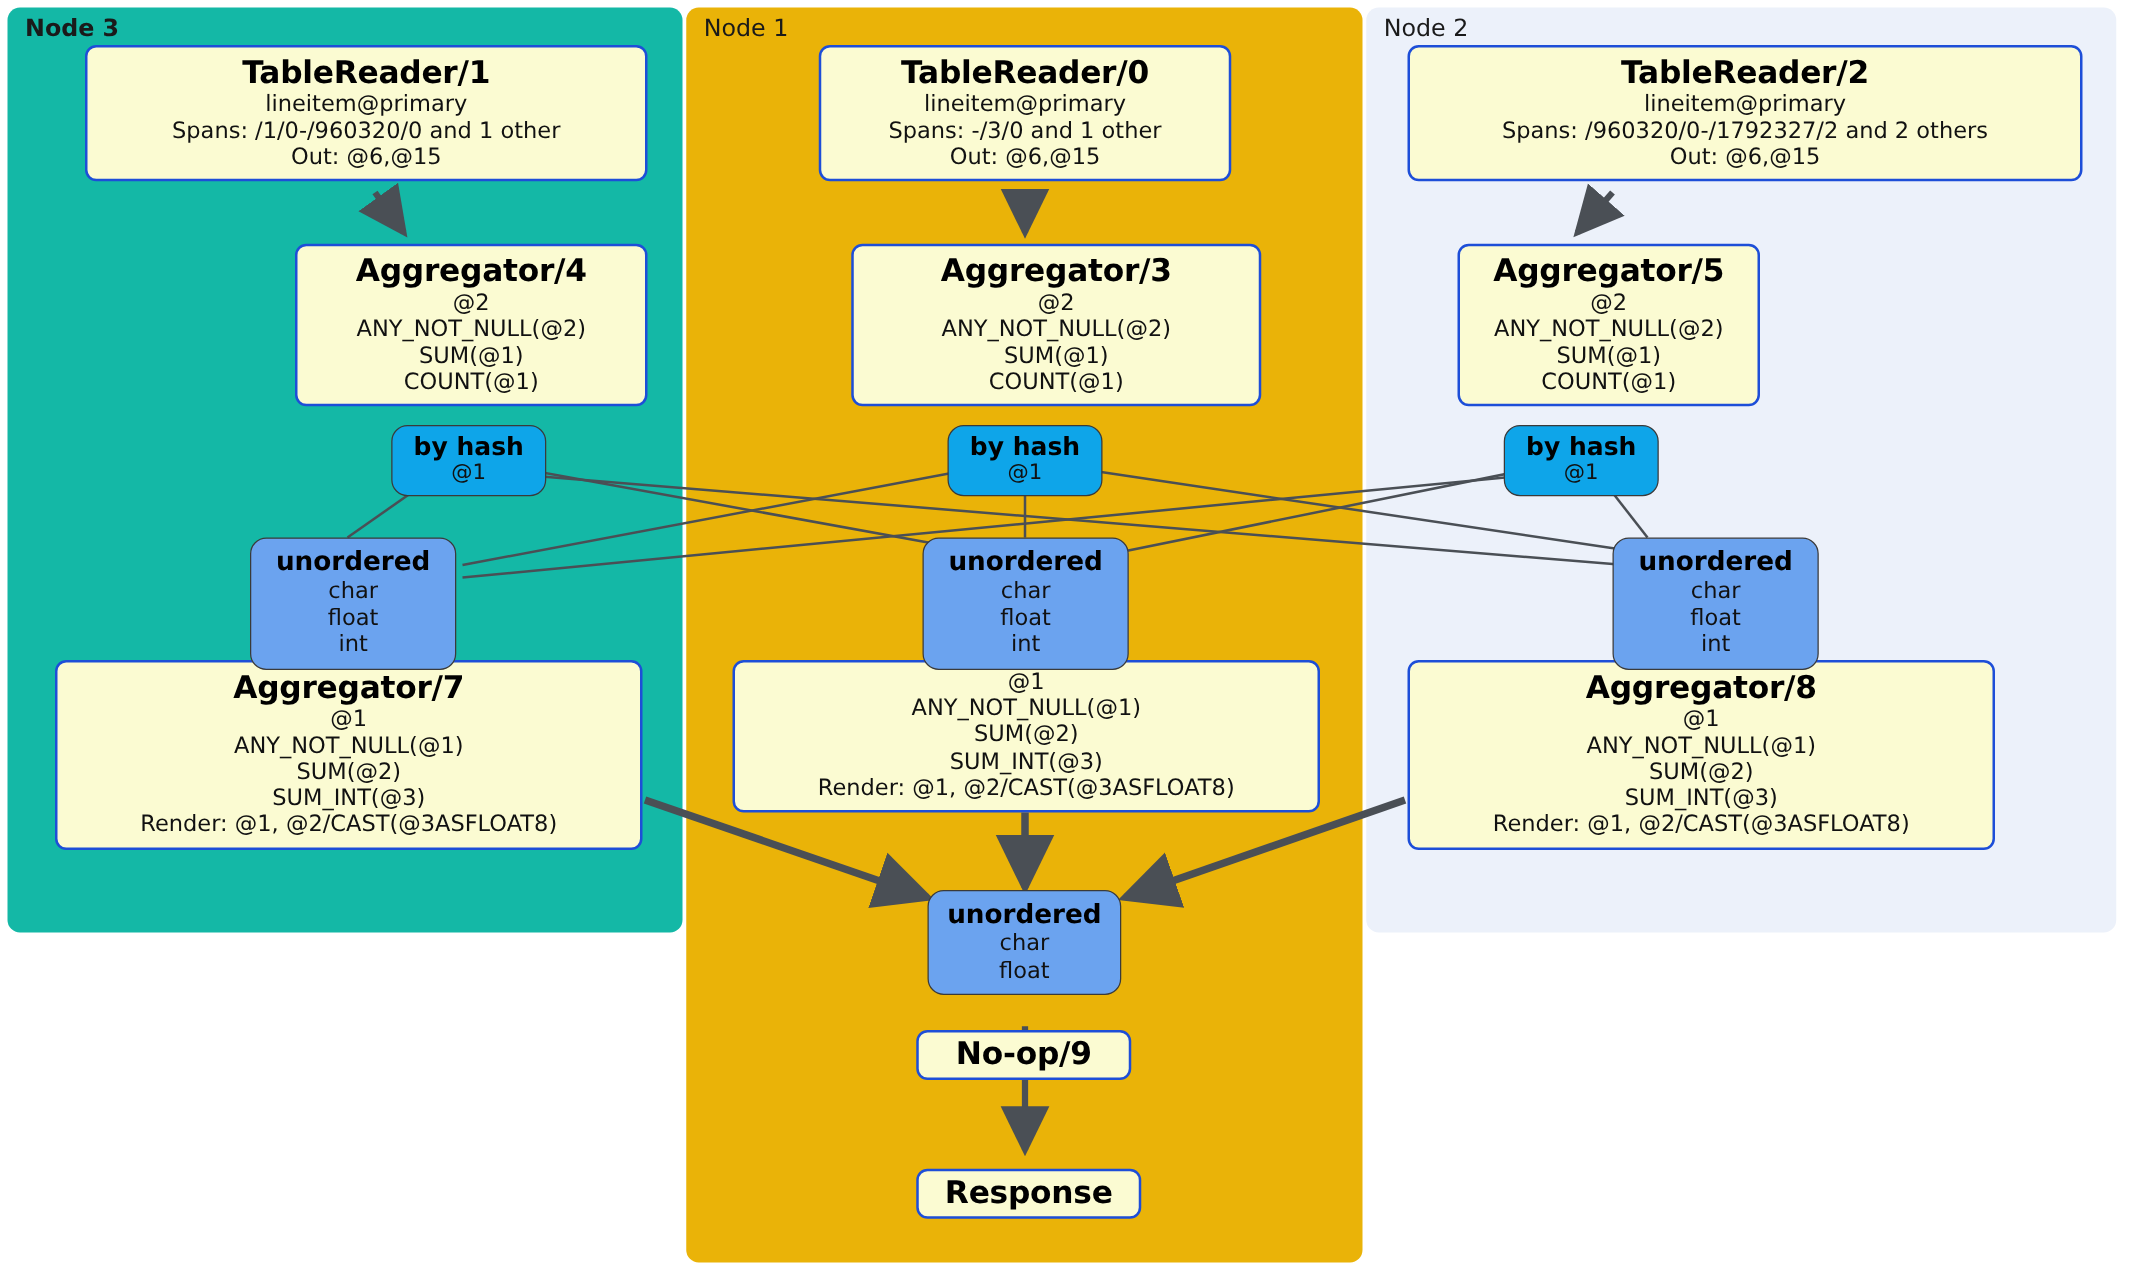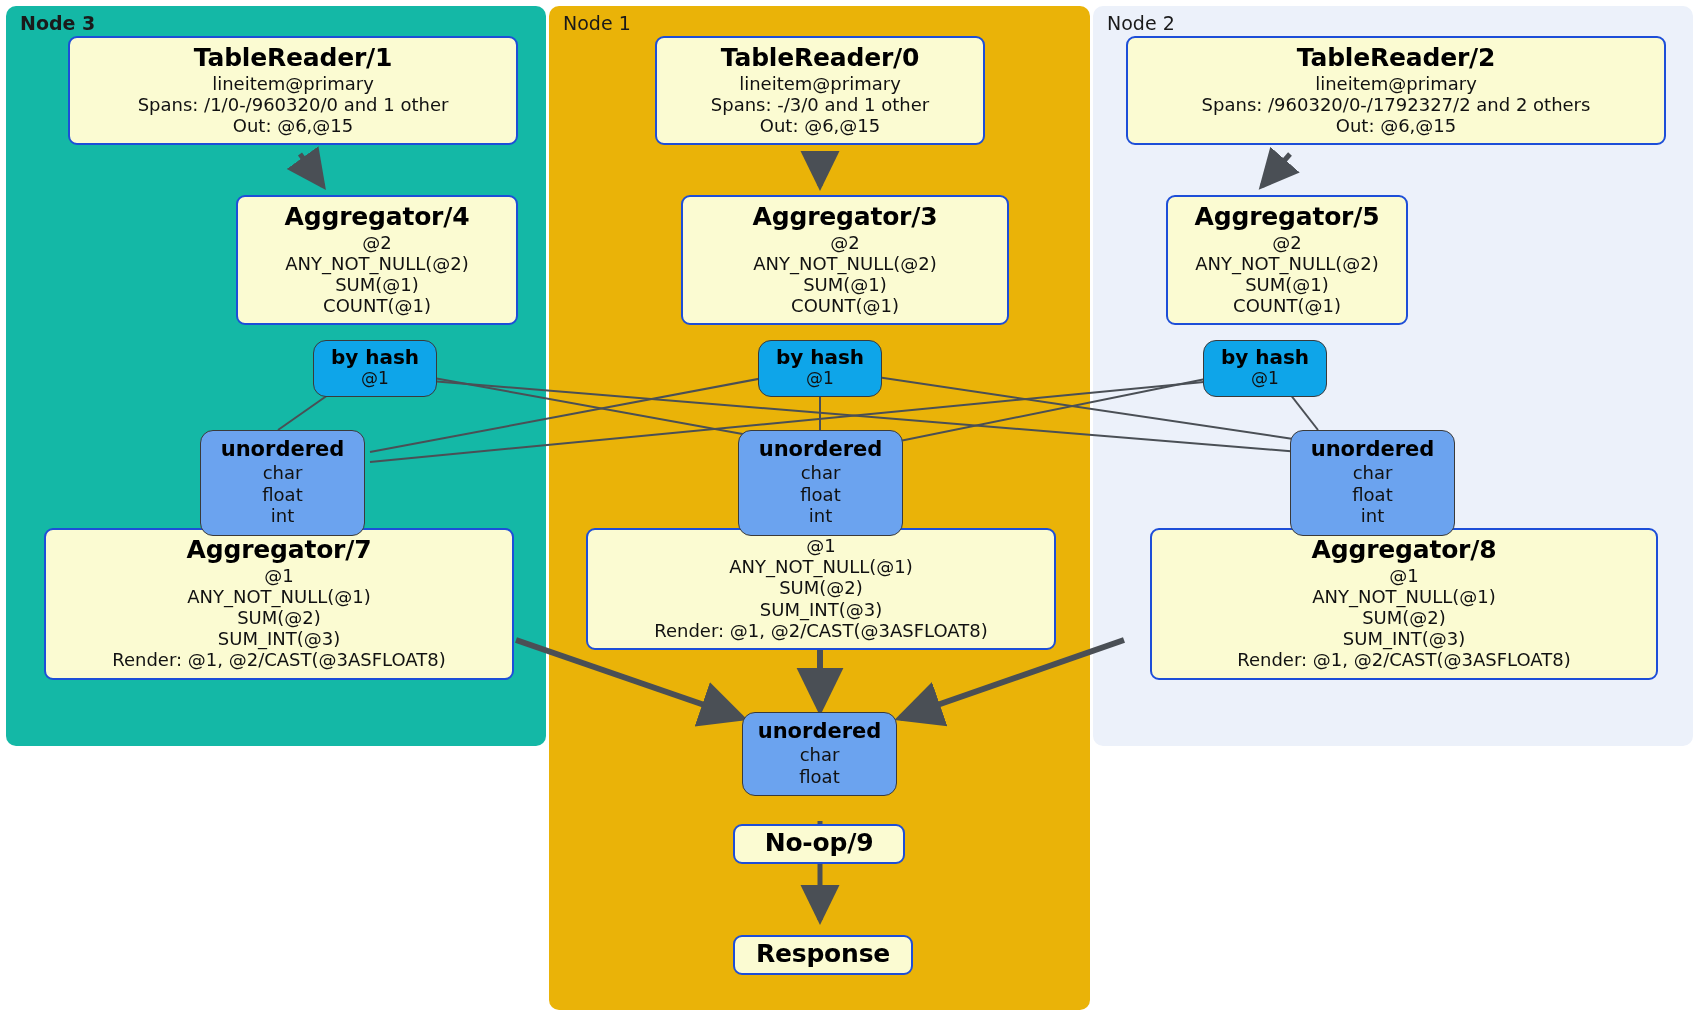--- a/index.html
+++ b/index.html
@@ -247,21 +247,21 @@
   </div>
 
   <div class="node proc" style="left:586px; top:528px; width:470px; z-index:5;">
     <div class="line">@1</div>
     <div class="line">ANY_NOT_NULL(@1)</div>
     <div class="line">SUM(@2)</div>
     <div class="line">SUM_INT(@3)</div>
     <div class="line">Render: @1, @2/CAST(@3ASFLOAT8)</div>
   </div>
 
-  <div class="node proc" style="left:1126px; top:528px; width:508px; z-index:5;margin-left:24px;">
+  <div class="node proc" style="left:1126px; top:528px; width:470px; z-index:5;">
     <div class="title">Aggregator/8</div>
     <div class="line">@1</div>
     <div class="line">ANY_NOT_NULL(@1)</div>
     <div class="line">SUM(@2)</div>
     <div class="line">SUM_INT(@3)</div>
     <div class="line">Render: @1, @2/CAST(@3ASFLOAT8)</div>
   </div>
 
   <svg class="edges" viewBox="0 0 1706 1016">
     <defs>

